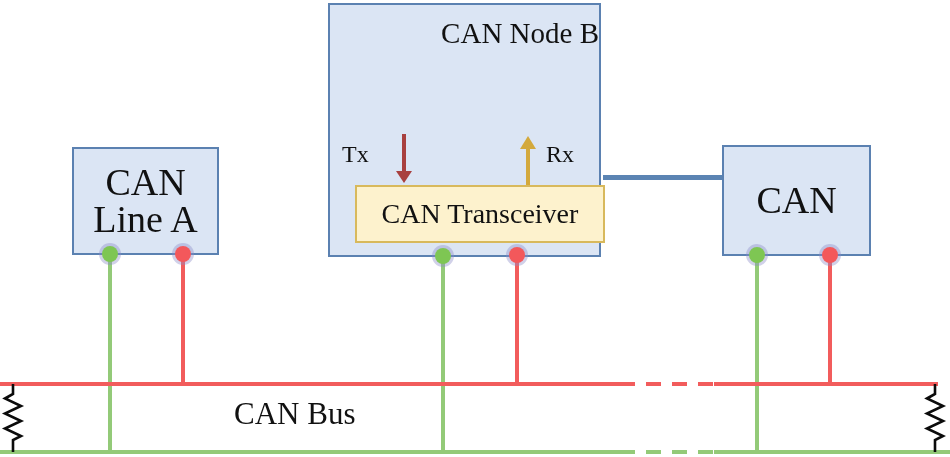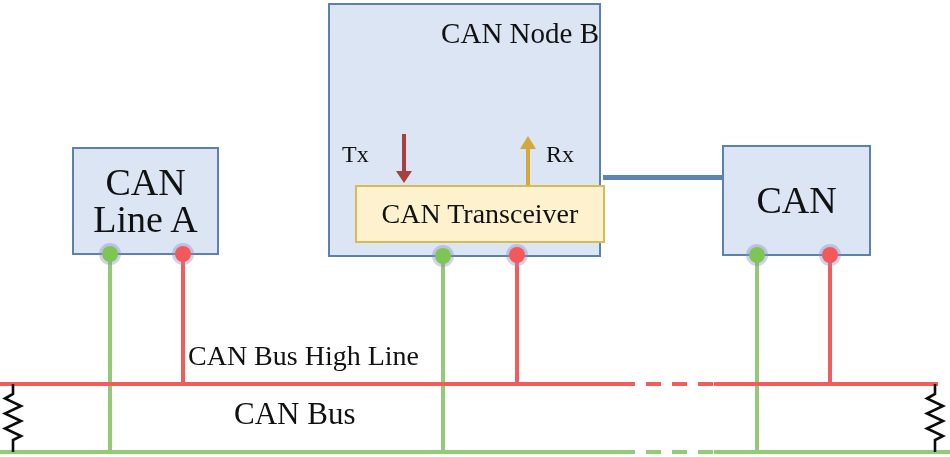--- a/index.html
+++ b/index.html
@@ -149,21 +149,20 @@
   <div class="hline low-dashed" style="left:620px; top:450px; width:94px;"></div>
   <div class="hline low-solid" style="left:714px; top:450px; width:236px;"></div>
 
   <svg class="resistor-svg" style="left:1px; top:384px;" width="24" height="68" viewBox="0 0 24 68">
     <path d="M12 0 V 10 L4 14.5 L20 22 L4 29.5 L20 37 L4 44.5 L20 52 L12 56 V 68" fill="none" stroke="#0b0b0b" stroke-width="2.6"></path>
   </svg>
   <svg class="resistor-svg" style="left:923px; top:384px;" width="24" height="68" viewBox="0 0 24 68">
     <path d="M12 0 V 10 L4 14.5 L20 22 L4 29.5 L20 37 L4 44.5 L20 52 L12 56 V 68" fill="none" stroke="#0b0b0b" stroke-width="2.6"></path>
   </svg>
 
-  <div class="bus-high-label">CAN Bus High Line</div>
   <div class="bus-label">CAN Bus</div>
 
   <div class="link-line" style="left:603px; top:175px; width:119px;"></div>
 
   <div class="node-box node-small" style="left:72px; top:147px; width:147px; height:108px;">
     <span>CAN</span>
     <span>Line A</span>
   </div>
 
   <div class="node-box" style="left:328px; top:3px; width:273px; height:254px;">

